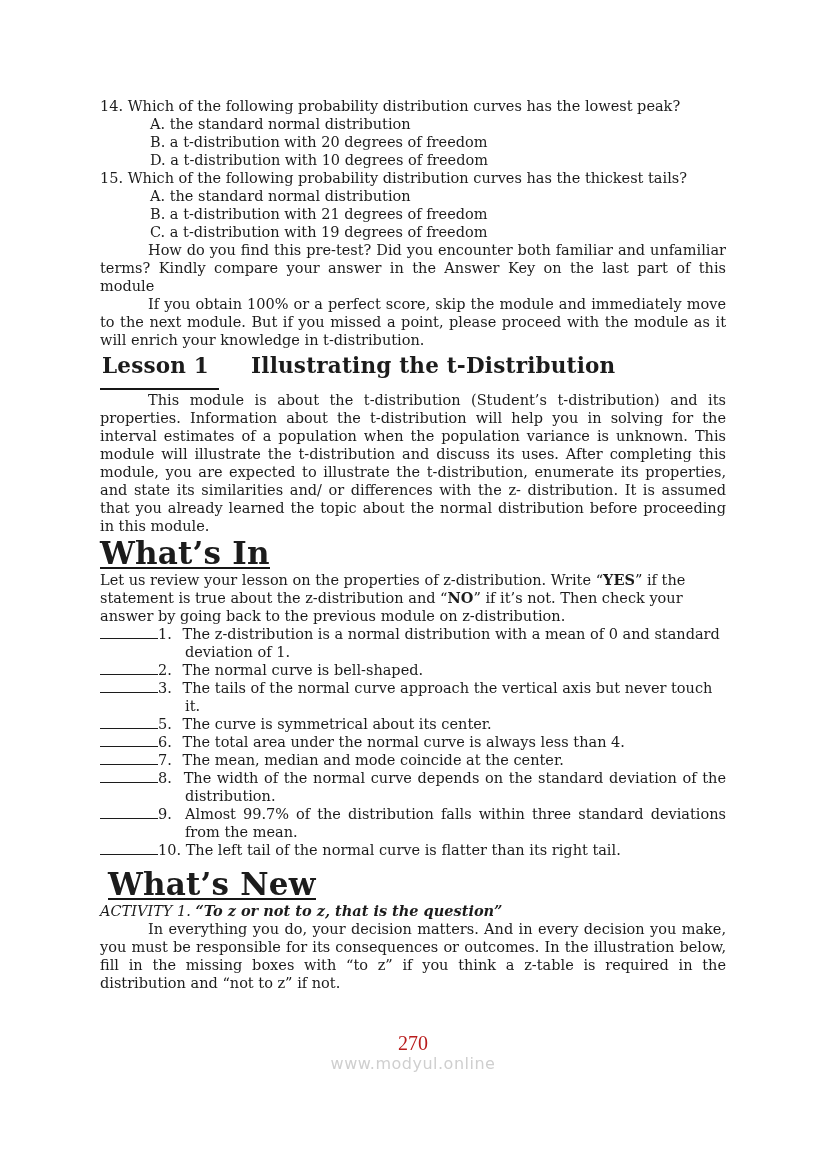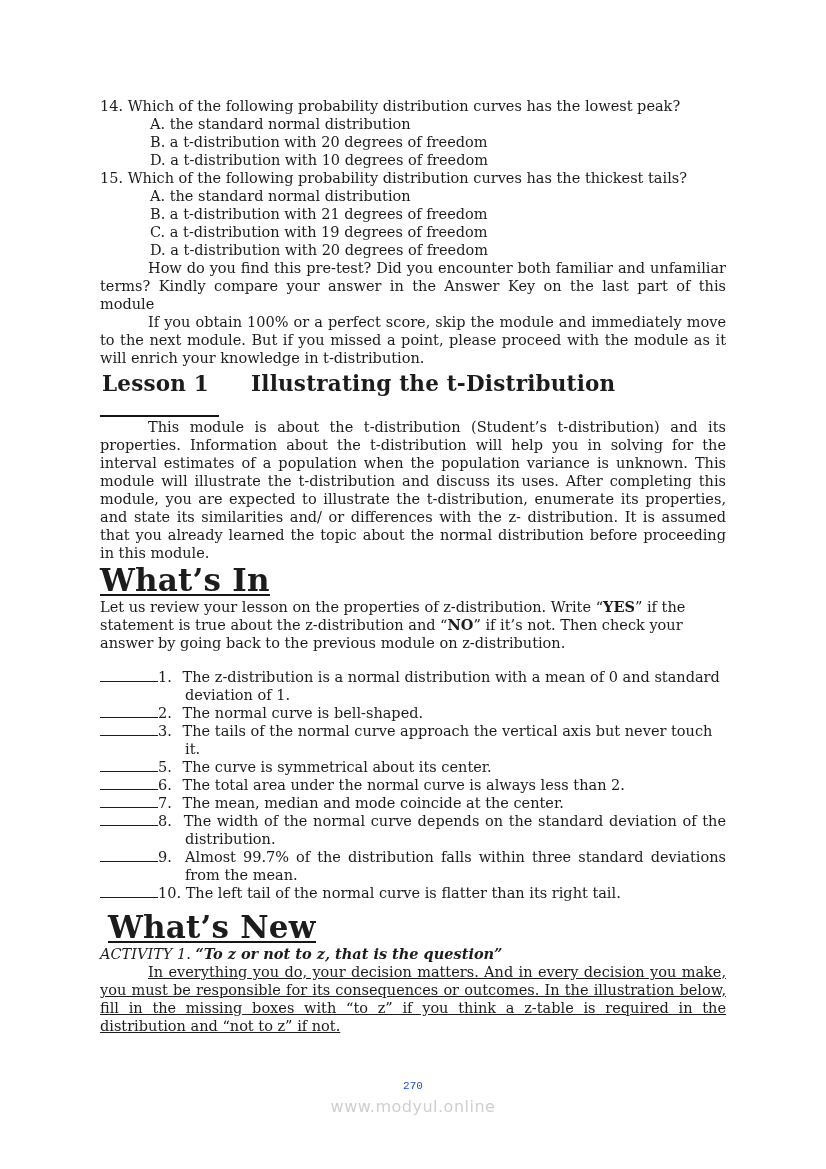--- a/index.html
+++ b/index.html
@@ -26,56 +26,56 @@
   .lesson-head {
     font-weight: bold;
     font-size: 21.5px;
     line-height: 26px;
     margin: 4px 0 1px 0;
     letter-spacing: 0.2px;
   }
   .lesson-label {
     display: inline-block;
     border-bottom: 2.5px solid #161616;
-    padding: 0 10px 18px 2px;
+    padding: 0 10px 9px 2px;
     margin-right: 32px;
   }
   .sec-head {
     font-weight: bold;
     font-size: 31px;
     line-height: 26px;
     margin: 5px 0 2px 0;
     letter-spacing: 0.2px;
   }
   .sec-head .underlined {
     display: inline-block;
     border-bottom: 2.5px solid #161616;
     padding-bottom: 1px;
   }
   .sec-head.wn { margin-top: 12px; margin-left: 8px; }
 
   .wi-intro { margin: 0; }
-  .wi-list { margin-top: 16px; }
+  .wi-list { }
   .wi-item { padding-left: 85px; text-indent: -85px; }
   .blank {
     display: inline-block;
     width: 58px;
     height: 13px;
     border-bottom: 1.5px solid #1c1c1c;
   }
   .num { display: inline-block; min-width: 20px; text-indent: 0; }
 
   .activity { margin: 12px 0 0 0; font-style: italic; }
-  .wn-para { margin-top: 18px; text-decoration: underline; }
+  .wn-para { margin-top: 18px; }
 
   .footer { margin-top: 42px; text-align: center; }
   .pagenum {
-    font-family: Liberation Mono, monospace;
-    font-size: 11px;
-    color: #1d4ed8;
+    font-family: Liberation Serif, serif;
+    font-size: 20px;
+    color: #b91c1c;
   }
   .watermark {
     font-family: "DejaVu Sans", sans-serif;
     font-size: 16px;
     color: #cfcfcf;
     letter-spacing: 0.5px;
     margin-top: 3px;
   }
   b { font-weight: bold; }
 </style>
@@ -89,38 +89,37 @@
       <div class="q-line"><span>14.</span> <span>Which of the following probability distribution curves has the lowest peak?</span></div>
       <div class="q-opt">A. the standard normal distribution</div>
       <div class="q-opt">B. a t-distribution with 20 degrees of freedom</div>
       <div class="q-opt">D. a t-distribution with 10 degrees of freedom</div>
     </div>
     <div class="q-block">
       <div class="q-line"><span>15.</span> <span>Which of the following probability distribution curves has the thickest tails?</span></div>
       <div class="q-opt">A. the standard normal distribution</div>
       <div class="q-opt">B. a t-distribution with 21 degrees of freedom</div>
       <div class="q-opt">C. a t-distribution with 19 degrees of freedom</div>
-      <div class="q-opt">D. a t-distribution with 20 degrees of freedom</div>
     </div>
     <p class="body-p ind just">How do you find this pre-test?  Did you encounter both familiar and unfamiliar terms? Kindly compare your answer in the Answer Key on the last part of this module</p>
     <p class="body-p ind just">If you obtain 100% or a perfect score, skip the module and immediately move to the next module. But if you missed a point, please proceed with the module as it will enrich your knowledge in t-distribution.</p>
   </section>
 
   <h1 class="lesson-head"><span class="lesson-label">Lesson 1</span><span class="lesson-title">Illustrating the t-Distribution</span></h1>
   <p class="body-p ind just">This module is about the t-distribution (Student’s t-distribution) and its properties. Information about the t-distribution will help you in solving for the interval estimates of a population when the population variance is unknown. This module will illustrate the t-distribution and discuss its uses. After completing this module, you are expected to illustrate the t-distribution, enumerate its properties, and state its similarities and/ or differences with the z- distribution. It is assumed that you already learned the topic about the normal distribution before proceeding in this module.</p>
 
   <h2 class="sec-head"><span class="underlined">What’s In</span></h2>
   <p class="body-p wi-intro"><span>Let us review your lesson on the properties of z-distribution. Write “</span><b>YES</b><span>” if the statement is true about the z-distribution and “</span><b>NO</b><span>” if it’s not. Then check your answer by going back to the previous module on z-distribution.</span></p>
 
   <div class="wi-list">
     <div class="wi-item"><span class="blank"></span><span class="num">1.</span> <span>The z-distribution is a normal distribution with a mean of 0 and standard deviation of 1.</span></div>
     <div class="wi-item"><span class="blank"></span><span class="num">2.</span> <span>The normal curve is bell-shaped.</span></div>
     <div class="wi-item"><span class="blank"></span><span class="num">3.</span> <span>The tails of the normal curve approach the vertical axis but never touch it.</span></div>
     <div class="wi-item"><span class="blank"></span><span class="num">5.</span> <span>The curve is symmetrical about its center.</span></div>
-    <div class="wi-item"><span class="blank"></span><span class="num">6.</span> <span>The total area under the normal curve is always less than 2.</span></div>
+    <div class="wi-item"><span class="blank"></span><span class="num">6.</span> <span>The total area under the normal curve is always less than 4.</span></div>
     <div class="wi-item"><span class="blank"></span><span class="num">7.</span> <span>The mean, median and mode coincide at the center.</span></div>
     <div class="wi-item just"><span class="blank"></span><span class="num">8.</span> <span>The width of the normal curve depends on the standard deviation of the distribution.</span></div>
     <div class="wi-item just"><span class="blank"></span><span class="num">9.</span> <span>Almost 99.7% of the distribution falls within three standard deviations from the mean.</span></div>
     <div class="wi-item"><span class="blank"></span><span class="num">10.</span> <span>The left tail of the normal curve is flatter than its right tail.</span></div>
   </div>
 
   <h2 class="sec-head wn"><span class="underlined">What’s New</span></h2>
   <p class="body-p activity"><span>ACTIVITY 1.</span> <b>“To z or not to z, that is the question”</b></p>
   <p class="body-p ind just wn-para">In everything you do, your decision matters. And in every decision you make, you must be responsible for its consequences or outcomes. In the illustration below, fill in the missing boxes with “to z” if you think a z-table is required in the distribution and “not to z” if not.</p>
 

